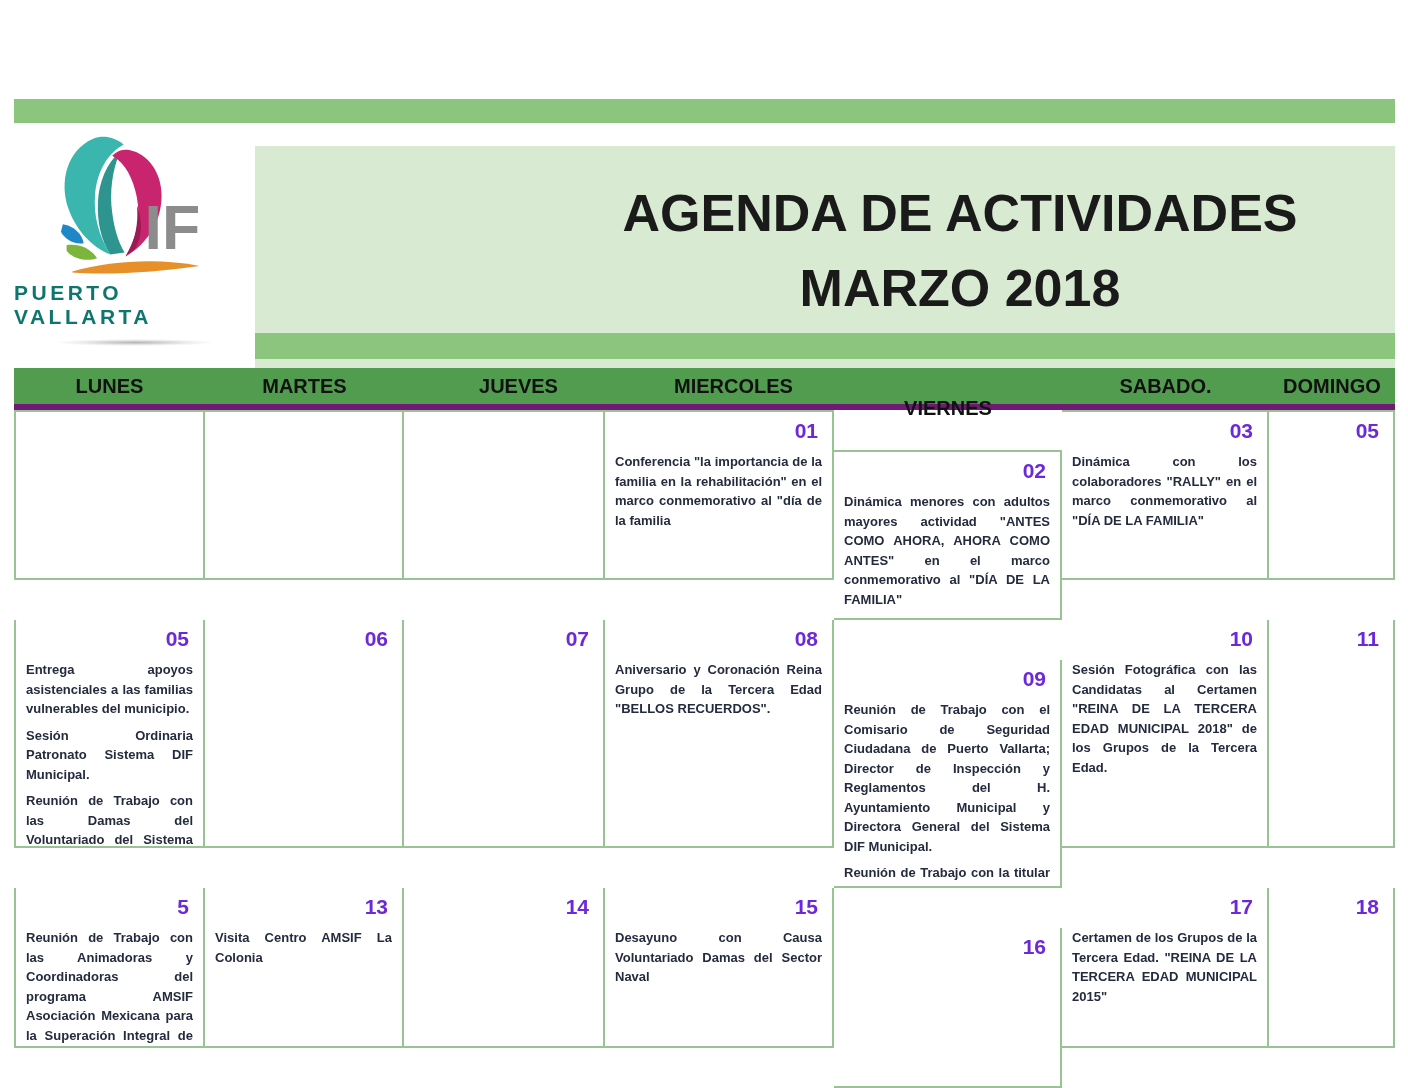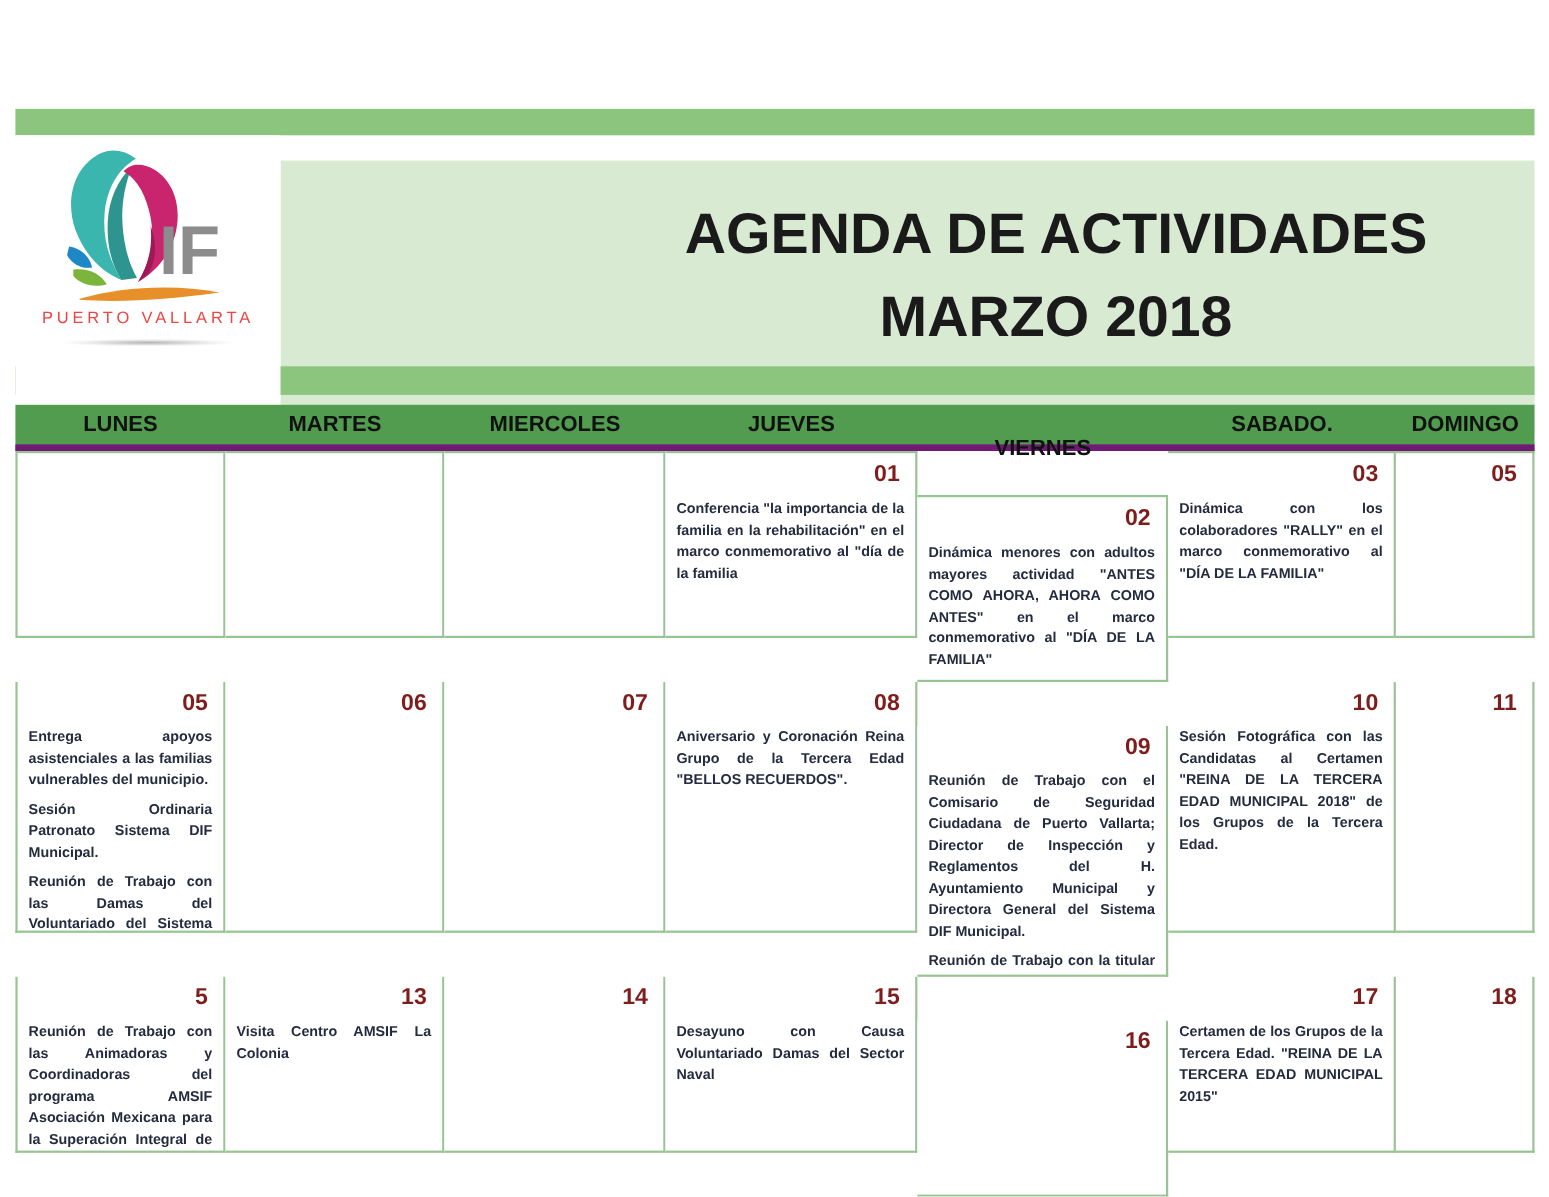--- a/index.html
+++ b/index.html
@@ -11,21 +11,21 @@
   .band-top{position:absolute;left:14px;top:99px;width:1381px;height:24px;background:#8CC57E;}
   .band-mid{position:absolute;left:14px;top:333px;width:1381px;height:26px;background:#8CC57E;}
   
   .title-box{position:absolute;left:255px;top:126px;width:1140px;height:248px;background:#D8EAD2;margin-top:20px;}
   .title-inner{margin-left:270px;text-align:center;padding-top:30px;}
   .title-line{font-weight:bold;color:#1a1a1a;font-size:52px;line-height:1.45;letter-spacing:0px;}
   
   .logo-box{position:absolute;left:14px;top:123px;width:241px;height:240px;background:#ffffff;z-index:3;
     display:flex;flex-direction:column;align-items:center;}
   .logo-art{margin-top:10px;}
-  .logo-sub{color:#ef4444;font-size:15px;letter-spacing:3.5px;font-weight:normal;margin-top:-2px;}
+  .logo-sub{color:#0f766e;font-size:21px;letter-spacing:3.5px;font-weight:bold;margin-top:-2px;}
   .logo-shadow-line{width:160px;height:7px;margin-top:10px;border-radius:50%;
     background:radial-gradient(closest-side, rgba(90,90,90,0.45), rgba(120,120,120,0.12) 70%, transparent);}
   
   .day-header{position:absolute;left:14px;top:368px;width:1381px;height:42px;background:#529C4F;
     display:flex;border-bottom:6px solid #701a75;box-sizing:border-box;}
   .day-head{display:flex;align-items:center;justify-content:center;
     font-weight:bold;color:#111111;font-size:20px;box-sizing:border-box;}
   
   .cal-table{position:absolute;left:14px;top:410px;width:1381px;}
   .cal-row{display:flex;}
@@ -37,21 +37,21 @@
   .row0 .cal-cell{height:170px;}
   .row1 .cal-cell{height:228px;}
   .row2 .cal-cell{height:160px;}
   .col0{width:191px;flex:none;}
   .col1{width:199px;flex:none;}
   .col2{width:201px;flex:none;}
   .col3{width:229px;flex:none;}
   .col4{width:228px;flex:none;margin-top:40px;}
   .col5{width:207px;flex:none;}
   .col6{width:126px;flex:none;}
-  .cell-num{text-align:right;font-weight:bold;color:#7f1d1d;font-size:21px;padding:2px 4px 2px 0;}
+  .cell-num{text-align:right;font-weight:bold;color:#6d28d9;font-size:21px;padding:2px 4px 2px 0;}
   .cell-event{margin:7px 0 0 0;font-weight:bold;color:#242B3E;font-size:13px;line-height:1.5;
     text-align:justify;}
 </style>
 </head>
 <body>
 
 <div class="page">
 
   <div class="band-top"></div>
 
@@ -81,22 +81,22 @@
 
       <text x="120" y="122" font-family="Liberation Sans, sans-serif" font-size="66" font-weight="bold" fill="#8C8C8C">IF</text>
     </svg>
     <div class="logo-sub">PUERTO VALLARTA</div>
     <div class="logo-shadow-line"></div>
   </div>
 
   <div class="day-header" id="day-header-row">
       <div class="day-head col0">LUNES</div>
       <div class="day-head col1">MARTES</div>
+      <div class="day-head col3">JUEVES</div>
       <div class="day-head col2">MIERCOLES</div>
-      <div class="day-head col3">JUEVES</div>
       <div class="day-head col4">VIERNES</div>
       <div class="day-head col5">SABADO.</div>
       <div class="day-head col6">DOMINGO</div>
     </div>
 
   <div class="cal-table" id="calendar-body">
       <div class="cal-row row0">
         <div class="cal-cell col0"></div>
         <div class="cal-cell col1"></div>
         <div class="cal-cell col2"></div>

